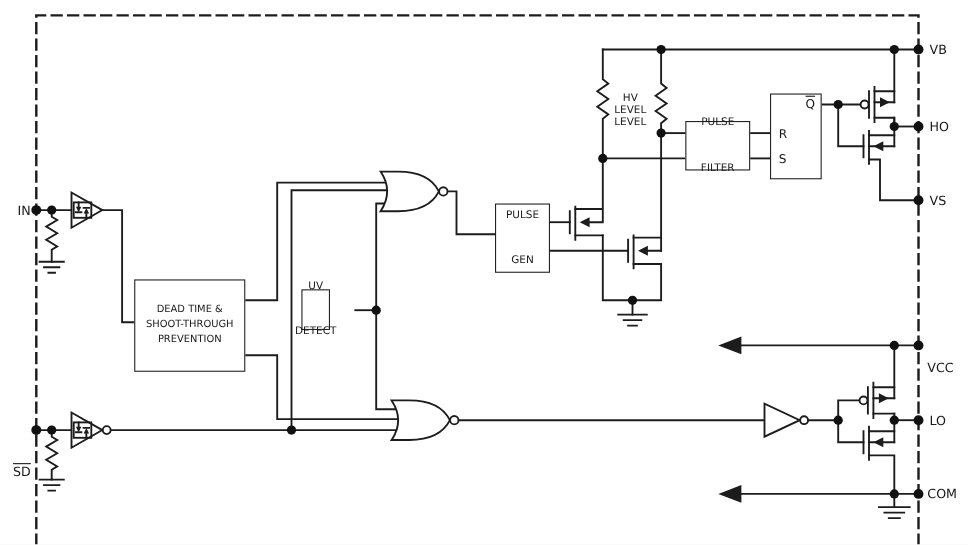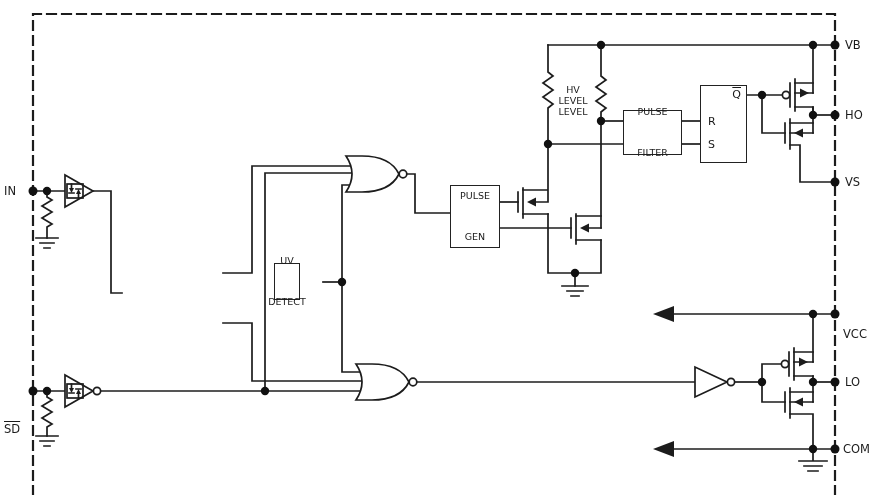--- a/index.html
+++ b/index.html
@@ -1,21 +1,21 @@
 <!DOCTYPE html>
 <html><head>
 <meta charset="utf-8">
 <style>
   html,body{margin:0;padding:0;background:#f5f5f5;}
   #stage{position:relative;width:880px;height:495px;background:#ffffff;overflow:hidden;
          font-family:"DejaVu Sans","Liberation Sans",sans-serif;color:#1a1a1a;}
   #wires{position:absolute;left:0;top:0;width:880px;height:495px;}
   .label{position:absolute;font-size:11.5px;color:#1a1a1a;white-space:nowrap;}
   .pin-label-right{text-align:right;}
-  .pin-label-left{width:24px;text-align:left;}
+  .pin-label-left{width:24px;text-align:right;}
   .overline{text-decoration:overline;}
   .box{position:absolute;box-sizing:border-box;border:1.6px solid #222;background:#fff;
        display:flex;flex-direction:column;align-items:center;justify-content:center;
        text-align:center;line-height:1.3;}
   .box-sm{font-size:9.5px;gap:28px;}
   .box-dt{font-size:9px;line-height:1.45;}
   .freefloat{position:absolute;text-align:center;font-size:9.5px;line-height:1.18;}
   .latch-lbl{position:absolute;font-size:11px;}
 </style>
 </head>
@@ -207,20 +207,25 @@
       <circle cx="33" cy="391" r="4.5"></circle>
       <circle cx="835" cy="45" r="4.5"></circle>
       <circle cx="835" cy="115" r="4.5"></circle>
       <circle cx="835" cy="182" r="4.5"></circle>
       <circle cx="835" cy="314" r="4.5"></circle>
       <circle cx="835" cy="382" r="4.5"></circle>
       <circle cx="835" cy="449" r="4.5"></circle>
     </g>
   </svg>
 
+  <div class="box box-dt" style="left:122px;top:254px;width:101px;height:84px;">
+    <div>DEAD TIME &amp;</div>
+    <div>SHOOT-THROUGH</div>
+    <div>PREVENTION</div>
+  </div>
 
   <div class="box box-sm" style="left:274px;top:263px;width:26px;height:37px;">
     <div>UV</div>
     <div>DETECT</div>
   </div>
 
   <div class="box box-sm" style="left:450px;top:185px;width:50px;height:63px;">
     <div>PULSE</div>
     <div>GEN</div>
   </div>

